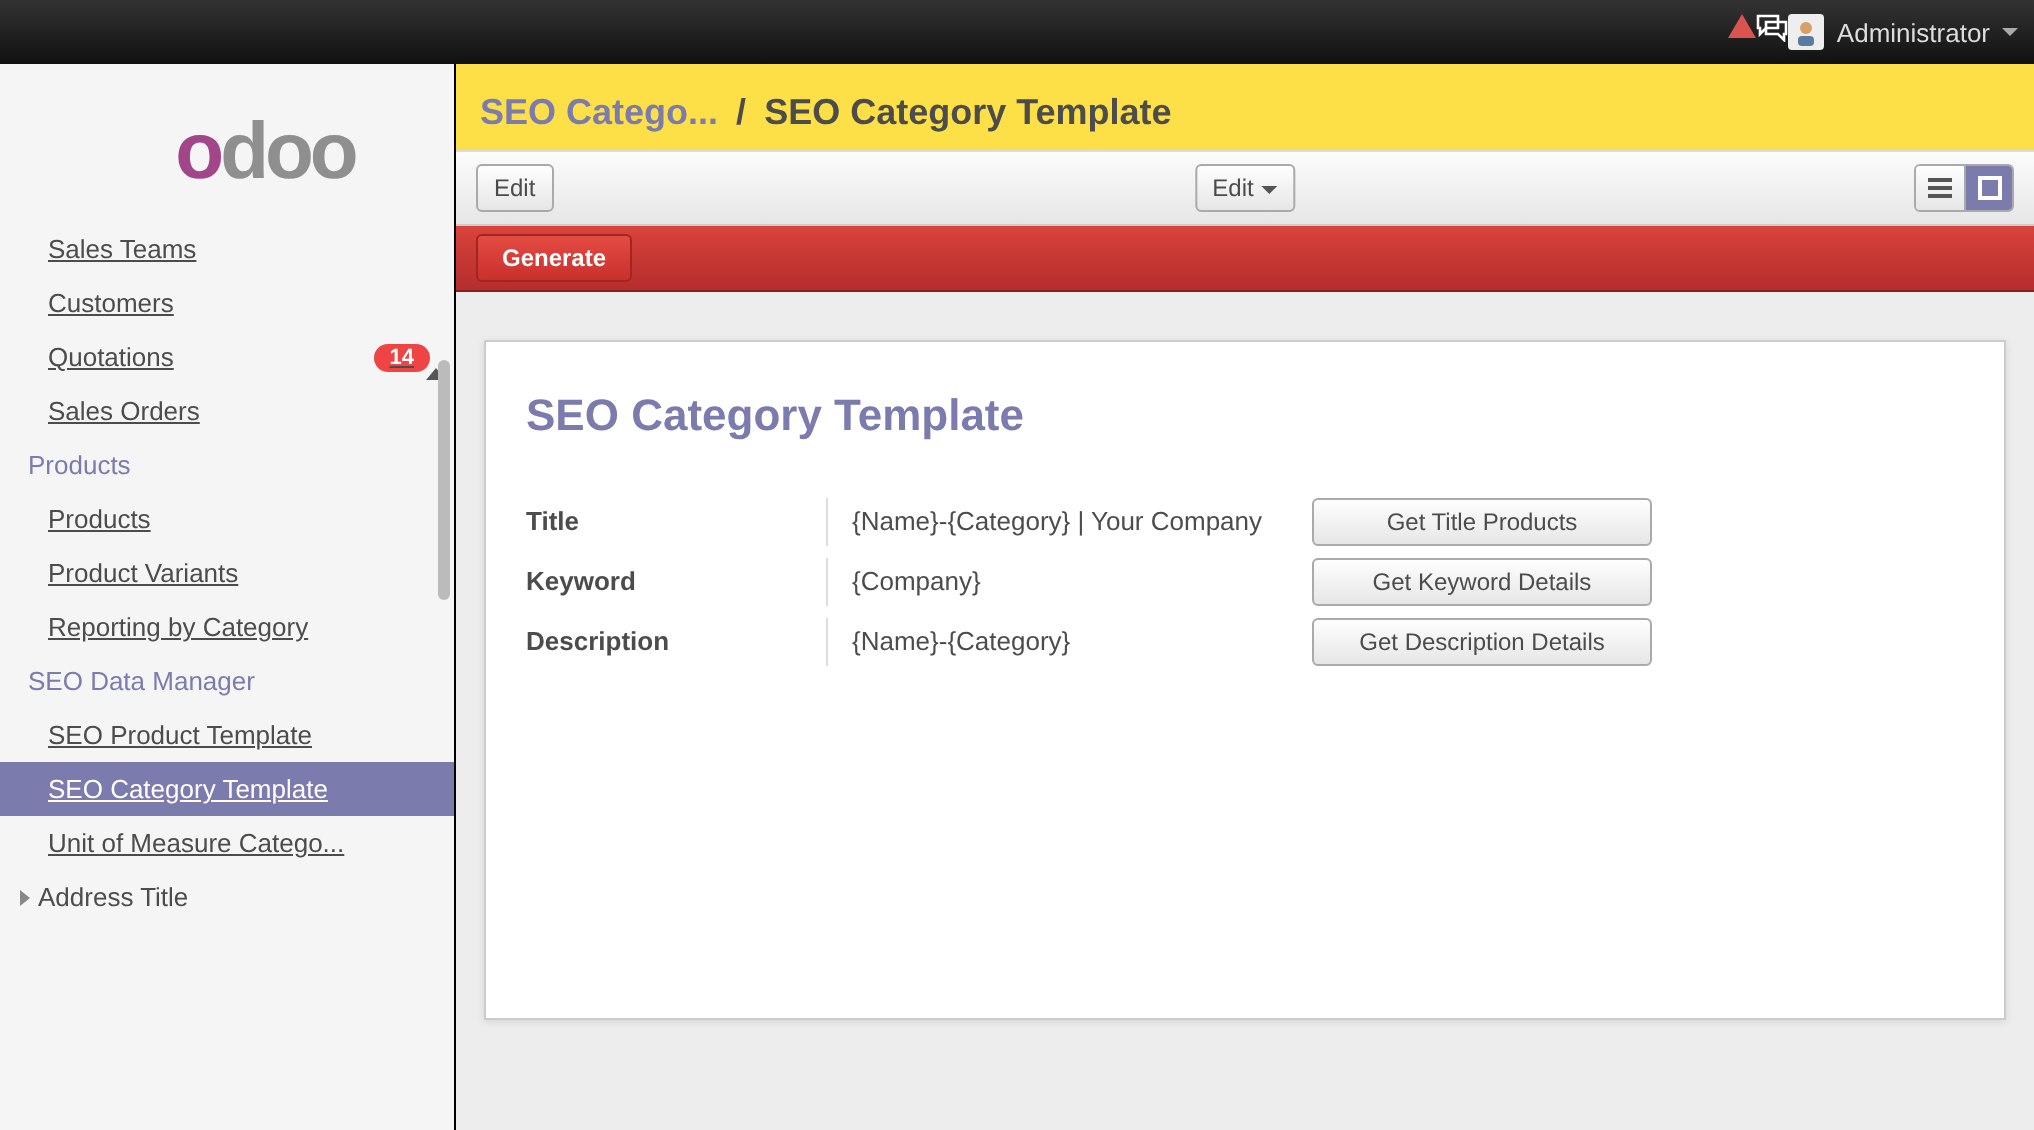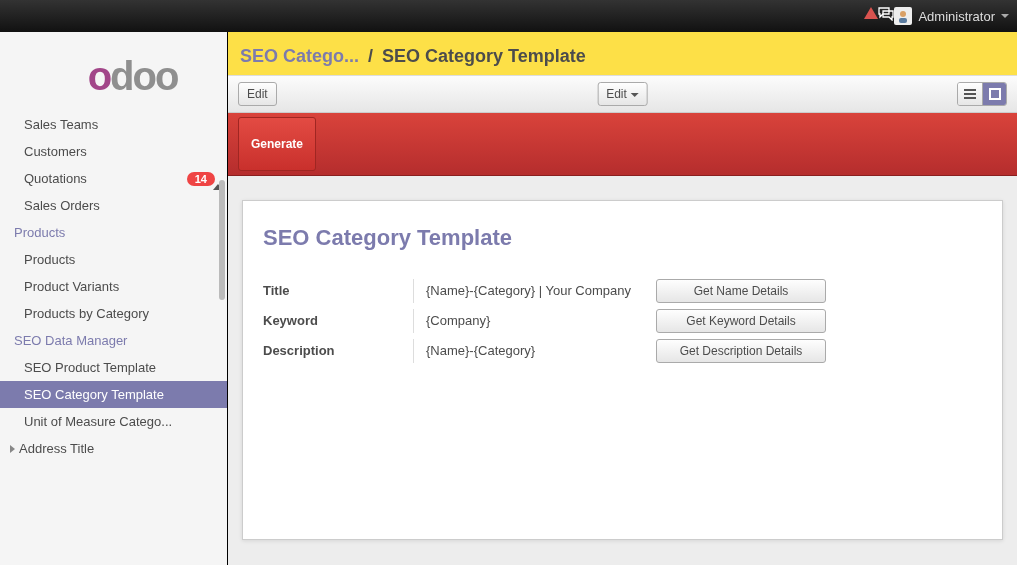--- a/index.html
+++ b/index.html
@@ -22,21 +22,21 @@
 
 .sidebar { width: 228px; background: #f5f5f5; border-right: 1px solid #000000; position: relative; overflow: hidden; text-align: center; }
 .logo { padding: 22px 0 12px 38px; }
 .logo-text { font-weight: bold; font-size: 40px; letter-spacing: -2px; }
 .logo-text .o1 { color: #a24689; }
 .logo-text .rest { color: #8f8f8f; }
 .sb-scrollbar { position: absolute; right: 2px; top: 148px; width: 6px; height: 120px; background: #bbb; border-radius: 3px; }
 .sb-caret-up { position:absolute; right: 4px; top: 152px; width:0;height:0; border-left:5px solid transparent; border-right:5px solid transparent; border-bottom:6px solid #555;}
 .sb-item, .sb-head { padding: 6px 12px 6px 24px; display: flex; align-items: center; justify-content: space-between; cursor: pointer; }
 .sb-head { color: #7c7bad; font-weight: normal; padding-left: 14px; }
-.sb-item { color: #4c4c4c; }
+.sb-item { color: #4c4c4c; text-decoration: underline; }
 .sb-item.active { background: #7c7bad; color: #fff; }
 .badge { background: #ef4444; color: #fff; border-radius: 9px; padding: 1px 8px; font-size: 11px; font-weight: bold; }
 .sb-expand { display:flex; align-items:center; gap:4px; padding:6px 12px 6px 10px; color:#4c4c4c; cursor:pointer;}
 .sb-expand .tri { width:0;height:0;border-top:4px solid transparent;border-bottom:4px solid transparent;border-left:5px solid #888;}
 .sb-trunc { color:#888; padding:0 12px 0 24px; font-size:13px; }
 
 
 .main { flex: 1; display: flex; flex-direction: column; background: #fde047; overflow:hidden; }
 .breadcrumb { padding: 14px 12px 8px 12px; font-size: 18px; font-weight: bold; color: #4c4c4c; }
 .breadcrumb a { color: #7c7bad; text-decoration: none; }
@@ -47,21 +47,21 @@
 .btn .caret { display:inline-block; margin-left:4px; width:0;height:0;border-left:4px solid transparent;border-right:4px solid transparent;border-top:4px solid #555; vertical-align:middle;}
 .view-switch { margin-left: auto; display: flex; border: 1px solid #aaa; border-radius: 3px; overflow: hidden; }
 .view-switch .vbtn { width: 24px; height: 22px; display:flex; align-items:center; justify-content:center; background: linear-gradient(#fefefe,#e6e6e6); cursor:pointer; }
 .view-switch .vbtn.active { background: #7c7bad; color:#fff; }
 .view-switch .vbtn + .vbtn { border-left:1px solid #aaa; }
 .list-icon{display:flex;flex-direction:column;gap:2px;}
 .list-icon span{width:12px;height:2px;background:#555;display:block;}
 .form-icon{width:12px;height:12px;border:2px solid #fff;display:block;}
 
 .redbar { background: #b52d2d; background: linear-gradient(#d9433b, #b52d2d); padding: 4px 10px; border-bottom:1px solid #8a1f1f; }
-.btn-red { background: linear-gradient(#e34b43, #c9302c); border: 1px solid #a02622; color: #fff; border-radius: 3px; padding: 19px 12px; font-size: 12px; cursor: pointer; font-weight:bold; }
+.btn-red { background: linear-gradient(#e34b43, #c9302c); border: 1px solid #a02622; color: #fff; border-radius: 3px; padding: 4px 12px; font-size: 12px; cursor: pointer; font-weight:bold; }
 
 .sheet-wrap { padding: 24px 14px 0 14px; background: #ededed; flex:1; overflow:auto; }
 .sheet { background: #fff; border: 1px solid #ccc; box-shadow: 0 1px 4px rgba(0,0,0,0.1); padding: 24px 20px 60px 20px; min-height: 340px; }
 .sheet h1 { color: #7c7bad; font-size: 22px; font-weight: bold; margin-bottom: 28px; }
 .form-row { display: flex; align-items: flex-start; margin-bottom: 6px; }
 .form-row .lbl { width: 150px; font-weight: bold; color: #4c4c4c; padding-top: 4px; font-size:13px;}
 .form-row .sep-v { width:1px; background:#ddd; margin-right:12px; align-self:stretch; }
 .form-row .val { width: 230px; padding-top: 4px; color:#4c4c4c; font-size:13px;}
 .form-row .act { }
 .btn-wide { width: 170px; text-align:center; background: linear-gradient(#fefefe,#e6e6e6); border:1px solid #aaa; border-radius:3px; padding:4px 0; font-size:12px; cursor:pointer; color:#4c4c4c;}
@@ -116,21 +116,21 @@
       </div>
 
     <div class="sb-head">Products</div>
     <div class="sb-item">
         <span>Products</span>
       </div>
     <div class="sb-item">
         <span>Product Variants</span>
       </div>
     <div class="sb-item">
-        <span>Products by Category</span>
+        <span>Reporting by Category</span>
       </div>
 
     <div class="sb-head">SEO Data Manager</div>
     <div class="sb-item">
         <span>SEO Product Template</span>
       </div>
     <div class="sb-item active">
         <span>SEO Category Template</span>
       </div>
 
@@ -175,21 +175,21 @@
     </div>
 
     <div class="sheet-wrap">
       <div class="sheet">
         <h1>SEO Category Template</h1>
 
         <div class="form-row">
           <div class="lbl">Title</div>
           <div class="sep-v"></div>
           <div class="val">{Name}-{Category} | Your Company</div>
-          <div class="act"><button class="btn-wide">Get Name Details</button></div>
+          <div class="act"><button class="btn-wide">Get Title Products</button></div>
         </div>
 
         <div class="form-row">
           <div class="lbl">Keyword</div>
           <div class="sep-v"></div>
           <div class="val">{Company}</div>
           <div class="act"><button class="btn-wide">Get Keyword Details</button></div>
         </div>
 
         <div class="form-row">

